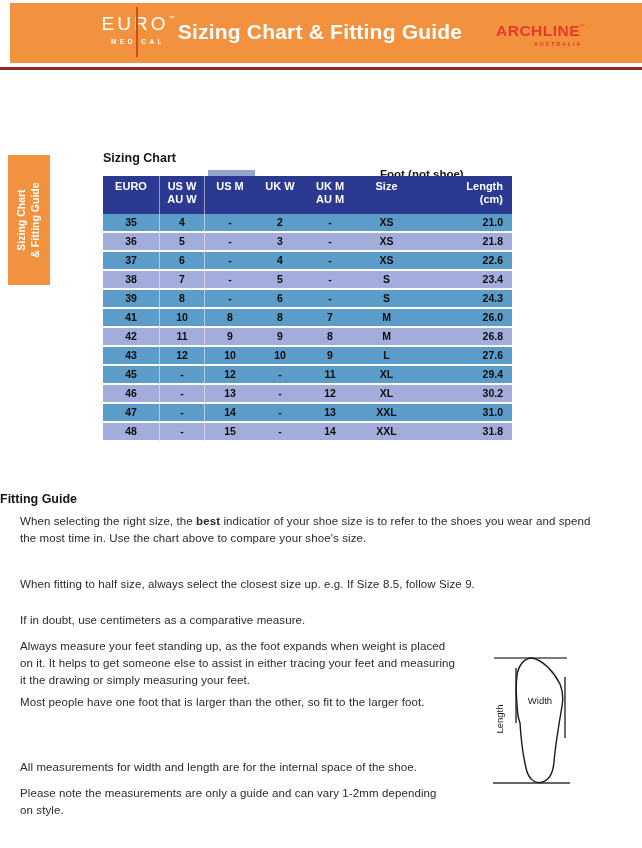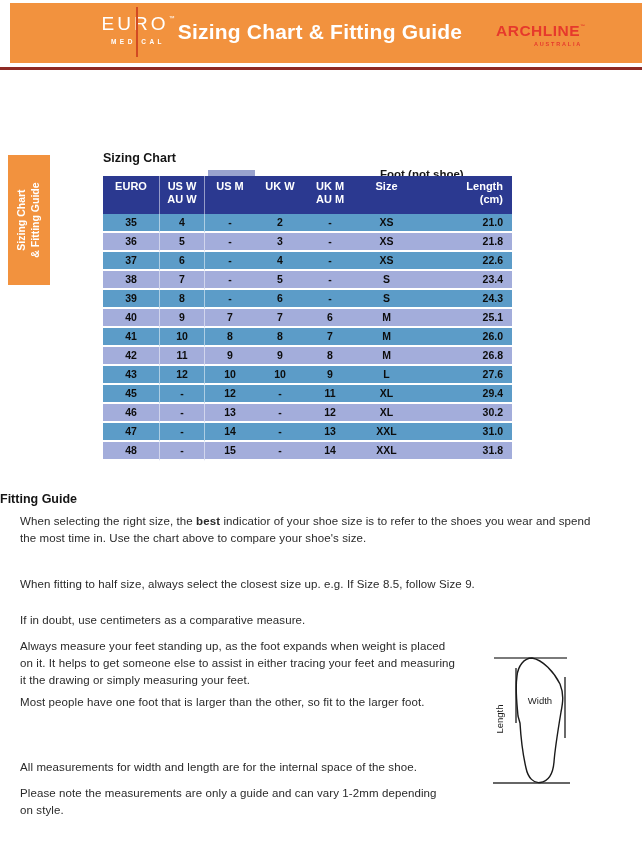--- a/index.html
+++ b/index.html
@@ -158,29 +158,20 @@
         </tr>
         <tr class="dark">
           <td class="c0">39</td>
           <td class="c1">8</td>
           <td class="c2">-</td>
           <td class="c3">6</td>
           <td class="c4">-</td>
           <td class="c5">S</td>
           <td class="c6">24.3</td>
         </tr>
-        <tr class="light">
-          <td class="c0">40</td>
-          <td class="c1">9</td>
-          <td class="c2">7</td>
-          <td class="c3">7</td>
-          <td class="c4">6</td>
-          <td class="c5">M</td>
-          <td class="c6">25.1</td>
-        </tr>
         <tr class="dark">
           <td class="c0">41</td>
           <td class="c1">10</td>
           <td class="c2">8</td>
           <td class="c3">8</td>
           <td class="c4">7</td>
           <td class="c5">M</td>
           <td class="c6">26.0</td>
         </tr>
         <tr class="light">

